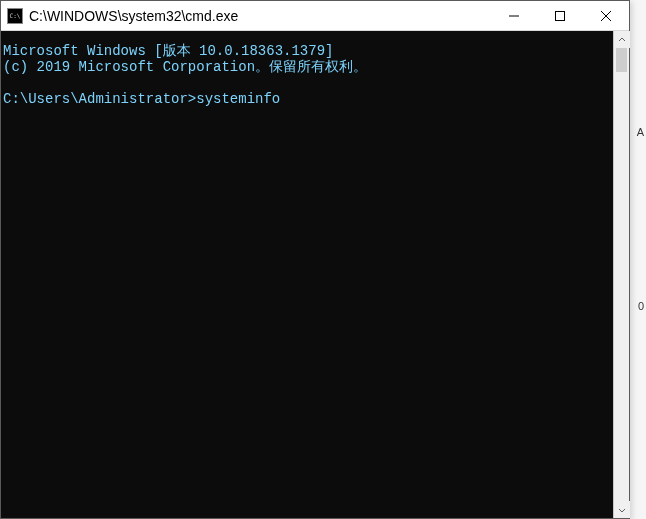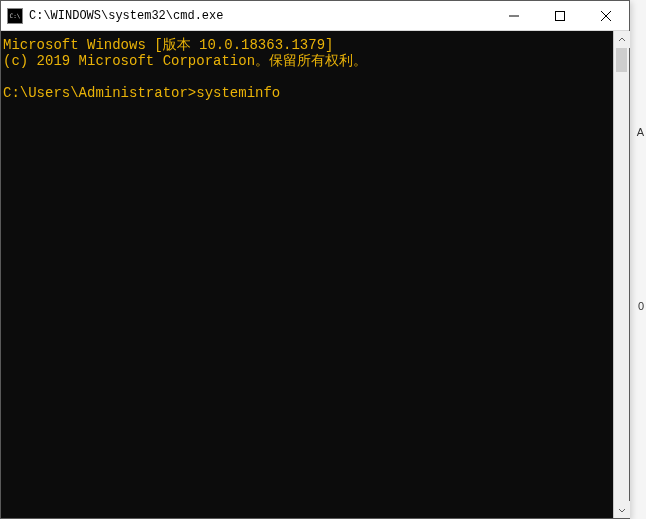--- a/index.html
+++ b/index.html
@@ -59,25 +59,24 @@
     }
     .titlebar-icon::after {
       content: "C:\\";
       color: #ccc;
       font-size: 6px;
       font-family: Consolas, monospace;
       line-height: 1;
     }
     .titlebar-text {
       flex: 1;
-      font-size: 12px;
+      font-size: 14px;
       color: #000;
       white-space: nowrap;
       overflow: hidden;
-      font-family: Liberation Mono, monospace;
     }
     .titlebar-buttons {
       display: flex;
       height: 100%;
     }
     .titlebar-btn {
       width: 46px;
       height: 30px;
       display: flex;
       align-items: center;
@@ -86,25 +85,25 @@
     }
     .titlebar-btn svg { width: 10px; height: 10px; }
     .console-wrap {
       flex: 1;
       display: flex;
       background: #0c0c0c;
     }
     .console {
       flex: 1;
       background: #0c0c0c;
-      color: #eab308;
+      color: #7dd3fc;
       font-family: "NSimSun","SimSun",Consolas,"Courier New",monospace;
       font-size: 14px;
       line-height: 16px;
-      padding: 6px 0 2px 2px;
+      padding: 12px 0 2px 2px;
       white-space: pre;
       overflow: hidden;
       letter-spacing: 0;
     }
     .console-scrollbar {
       width: 16px;
       background: #f0f0f0;
       position: relative;
       border-left: 1px solid #c8c8c8;
     }

